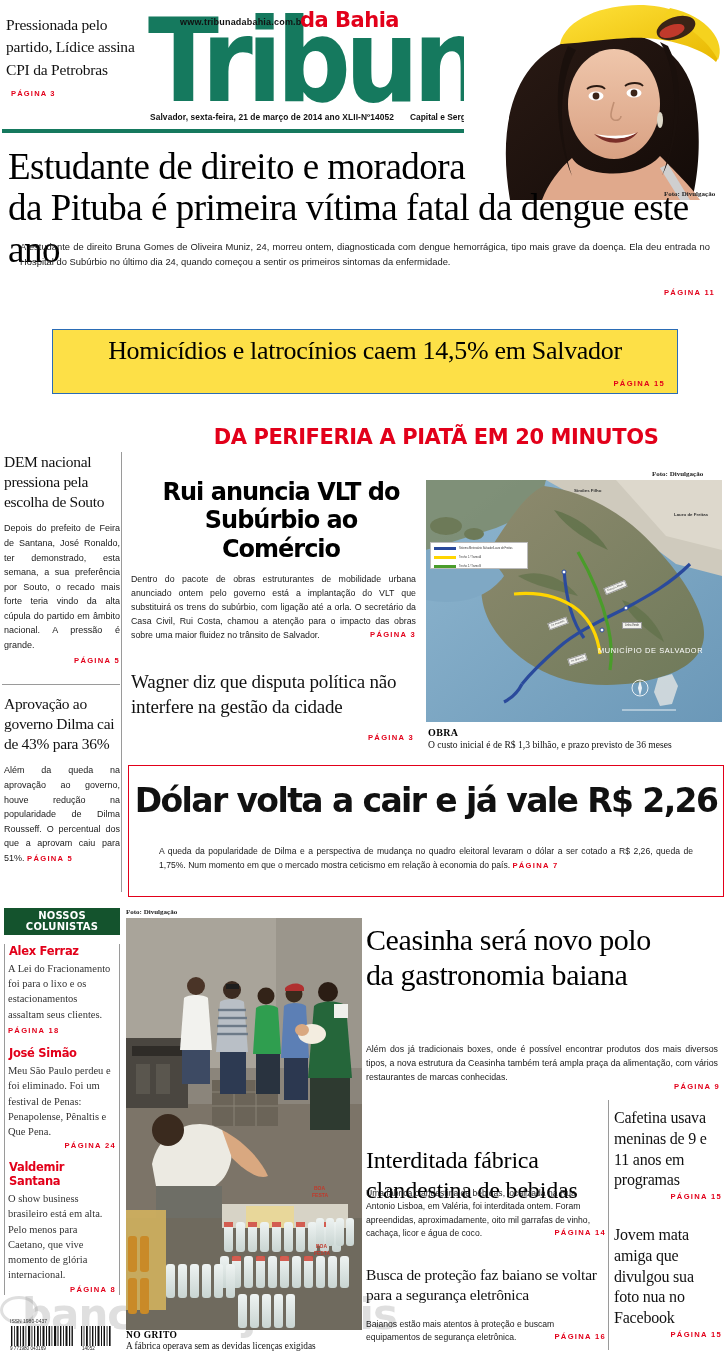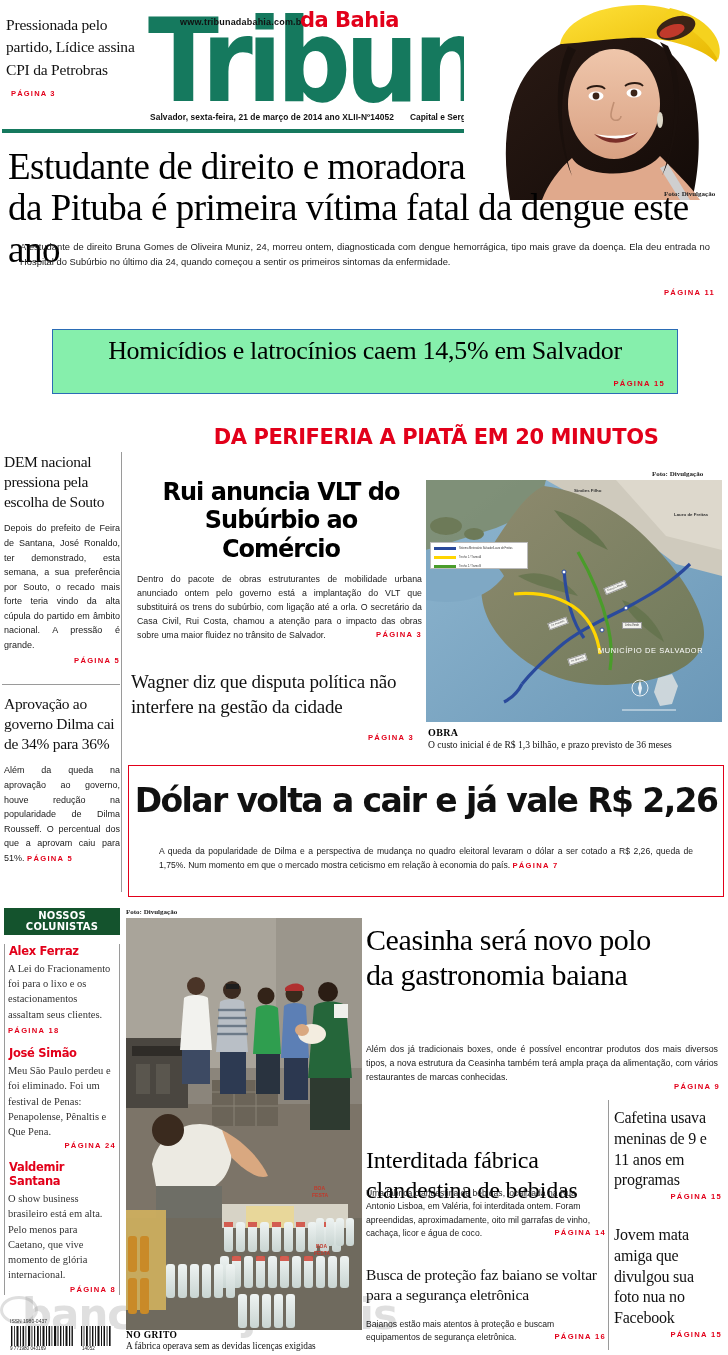--- a/index.html
+++ b/index.html
@@ -32,42 +32,42 @@
   
   .lead-h{position:absolute;left:8px;top:146px;width:716px;font-family:"Liberation Serif",serif;
     font-size:37px;line-height:1.12;color:#000;letter-spacing:-0.5px;}
   .lead-h .l2{display:block;}
   .lead-body{position:absolute;left:20px;top:240px;width:690px;font-family:"Liberation Sans",sans-serif;
     font-size:9.4px;line-height:1.55;color:#1a1a1a;text-align:justify;}
   .pg-red{font-family:"Liberation Sans",sans-serif;font-weight:bold;font-size:7.6px;color:#e2001a;letter-spacing:1.3px;}
   .pg-abs{position:absolute;padding-left:12px;}
 
   
-  .box-homi{position:absolute;left:52px;top:329px;width:624px;height:63px;border:1.2px solid #2b6cb5;background:#86efac;}
+  .box-homi{position:absolute;left:52px;top:329px;width:624px;height:63px;border:1.2px solid #2b6cb5;background:#fde047;}
   .box-homi .t{position:absolute;left:16px;top:6px;width:592px;text-align:center;font-family:"Liberation Serif",serif;
     font-size:26px;letter-spacing:-0.3px;color:#000;}
   .box-homi .pg{position:absolute;right:12px;bottom:5px;}
 
   
   .periferia{position:absolute;left:196px;top:425px;width:480px;text-align:center;
     font-family:"DejaVu Sans",sans-serif;font-weight:bold;font-size:21px;color:#e2001a;letter-spacing:-0.4px;}
 
   
   .lcol{position:absolute;left:4px;top:452px;width:116px;}
   .lcol .hl{font-family:"Liberation Serif",serif;font-size:15.5px;line-height:1.3;color:#111;letter-spacing:-0.3px;}
   .lcol .bd{font-family:"Liberation Sans",sans-serif;font-size:9px;line-height:1.62;color:#1a1a1a;margin-top:9px;text-align:justify;}
   .lcol .pg{display:block;text-align:right;margin-top:2px;}
   .lcol-sep{position:absolute;left:0;width:118px;height:1px;background:#9a9a9a;}
   .vrule{position:absolute;width:1px;background:#9a9a9a;}
 
   
   .vlt-h{position:absolute;left:152px;top:478px;width:258px;text-align:center;
     font-family:"DejaVu Sans",sans-serif;font-weight:bold;font-size:24px;line-height:1.18;color:#000;letter-spacing:-1px;}
   .vlt-b{position:absolute;left:131px;top:573px;width:285px;font-family:"Liberation Sans",sans-serif;
-    font-size:8.8px;line-height:1.58;color:#1a1a1a;text-align:justify;margin-left:6px;}
+    font-size:8.8px;line-height:1.58;color:#1a1a1a;text-align:justify;}
   .wagner-h{position:absolute;left:131px;top:670px;width:290px;font-family:"Liberation Serif",serif;
     font-size:19px;line-height:1.3;color:#111;letter-spacing:-0.2px;}
   .wagner-pg{position:absolute;left:356px;top:733px;}
 
   
   .mapbox{position:absolute;left:426px;top:480px;width:296px;height:242px;overflow:hidden;background:#7fa8c4;}
   .map-credit{position:absolute;left:652px;top:470px;}
   .obra-k{position:absolute;left:428px;top:727px;font-family:"Liberation Serif",serif;font-weight:bold;font-size:10px;color:#000;letter-spacing:.4px;}
   .obra-t{position:absolute;left:428px;top:739px;width:300px;font-family:"Liberation Serif",serif;font-size:9.6px;color:#111;}
   .map-legend{position:absolute;left:4px;top:62px;width:98px;height:27px;background:#fff;border:.5px solid #bbb;padding:2px 3px;box-sizing:border-box;}
@@ -227,21 +227,21 @@
   <div class="lcol" style="top:452px;">
     <div class="hl">DEM nacional pressiona pela escolha de Souto</div>
     <div class="bd">
       <span>Depois do prefeito de Feira de Santana, José Ronaldo, ter demonstrado, esta semana, a sua preferência por Souto, o recado mais forte teria vindo da alta cúpula do partido em âmbito nacional. A pressão é grande.</span>
       <span class="pg pg-red">PÁGINA 5</span>
     </div>
   </div>
   <div class="lcol-sep" style="left:2px;top:684px;"></div>
 
   <div class="lcol" style="top:694px;">
-    <div class="hl">Aprovação ao governo Dilma cai de 34% para 36%</div>
+    <div class="hl">Aprovação ao governo Dilma cai de 43% para 36%</div>
     <div class="bd">
       <span>Além da queda na aprovação ao governo, houve redução na popularidade de Dilma Rousseff. O percentual dos que a aprovam caiu para 51%.</span>
       <span class="pg-red">PÁGINA 5</span>
     </div>
   </div>
 
   <div class="vlt-h">
     <span>Rui anuncia VLT do</span><br>
     <span>Subúrbio ao Comércio</span>
   </div>

